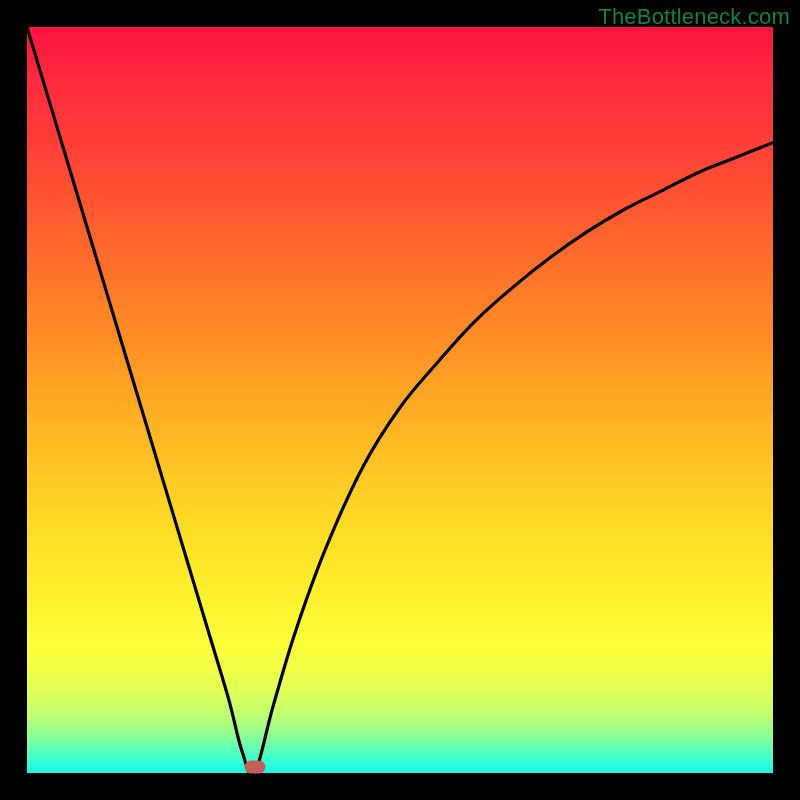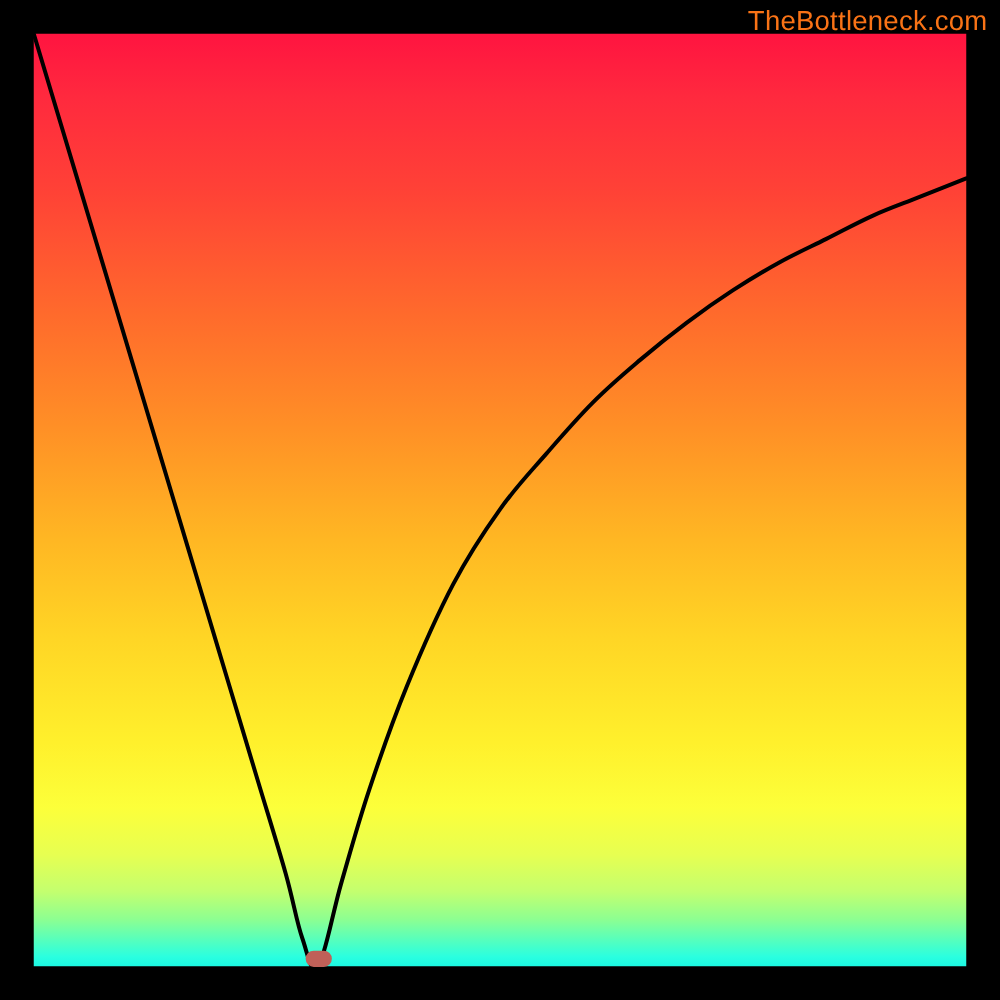--- a/index.html
+++ b/index.html
@@ -14,21 +14,21 @@
   .frame {
     position: relative;
     width: 800px;
     height: 800px;
     background: #000;
   }
   .watermark {
     position: absolute;
     top: 4px;
     right: 10px;
-    color: #f97316;
+    color: #15803d;
     font-size: 22px;
     font-weight: 400;
     letter-spacing: 0.2px;
     z-index: 10;
   }
   .plot {
     position: absolute;
     left: 27px;
     top: 27px;
     width: 746px;

